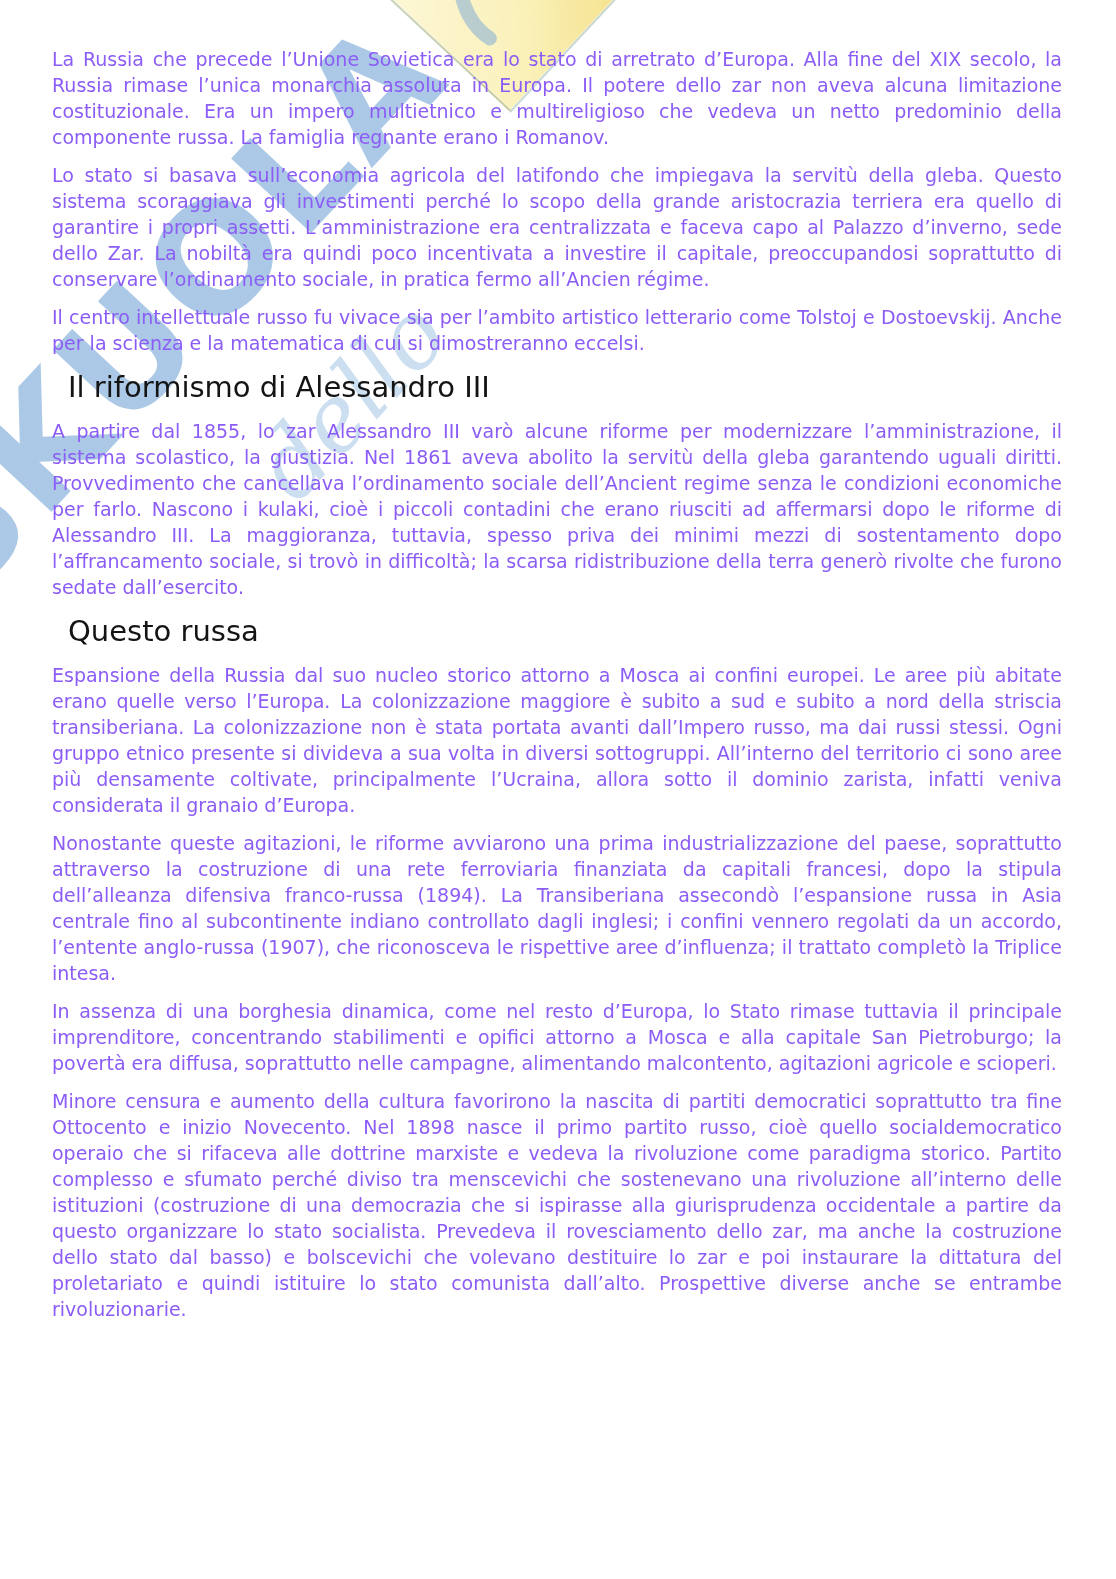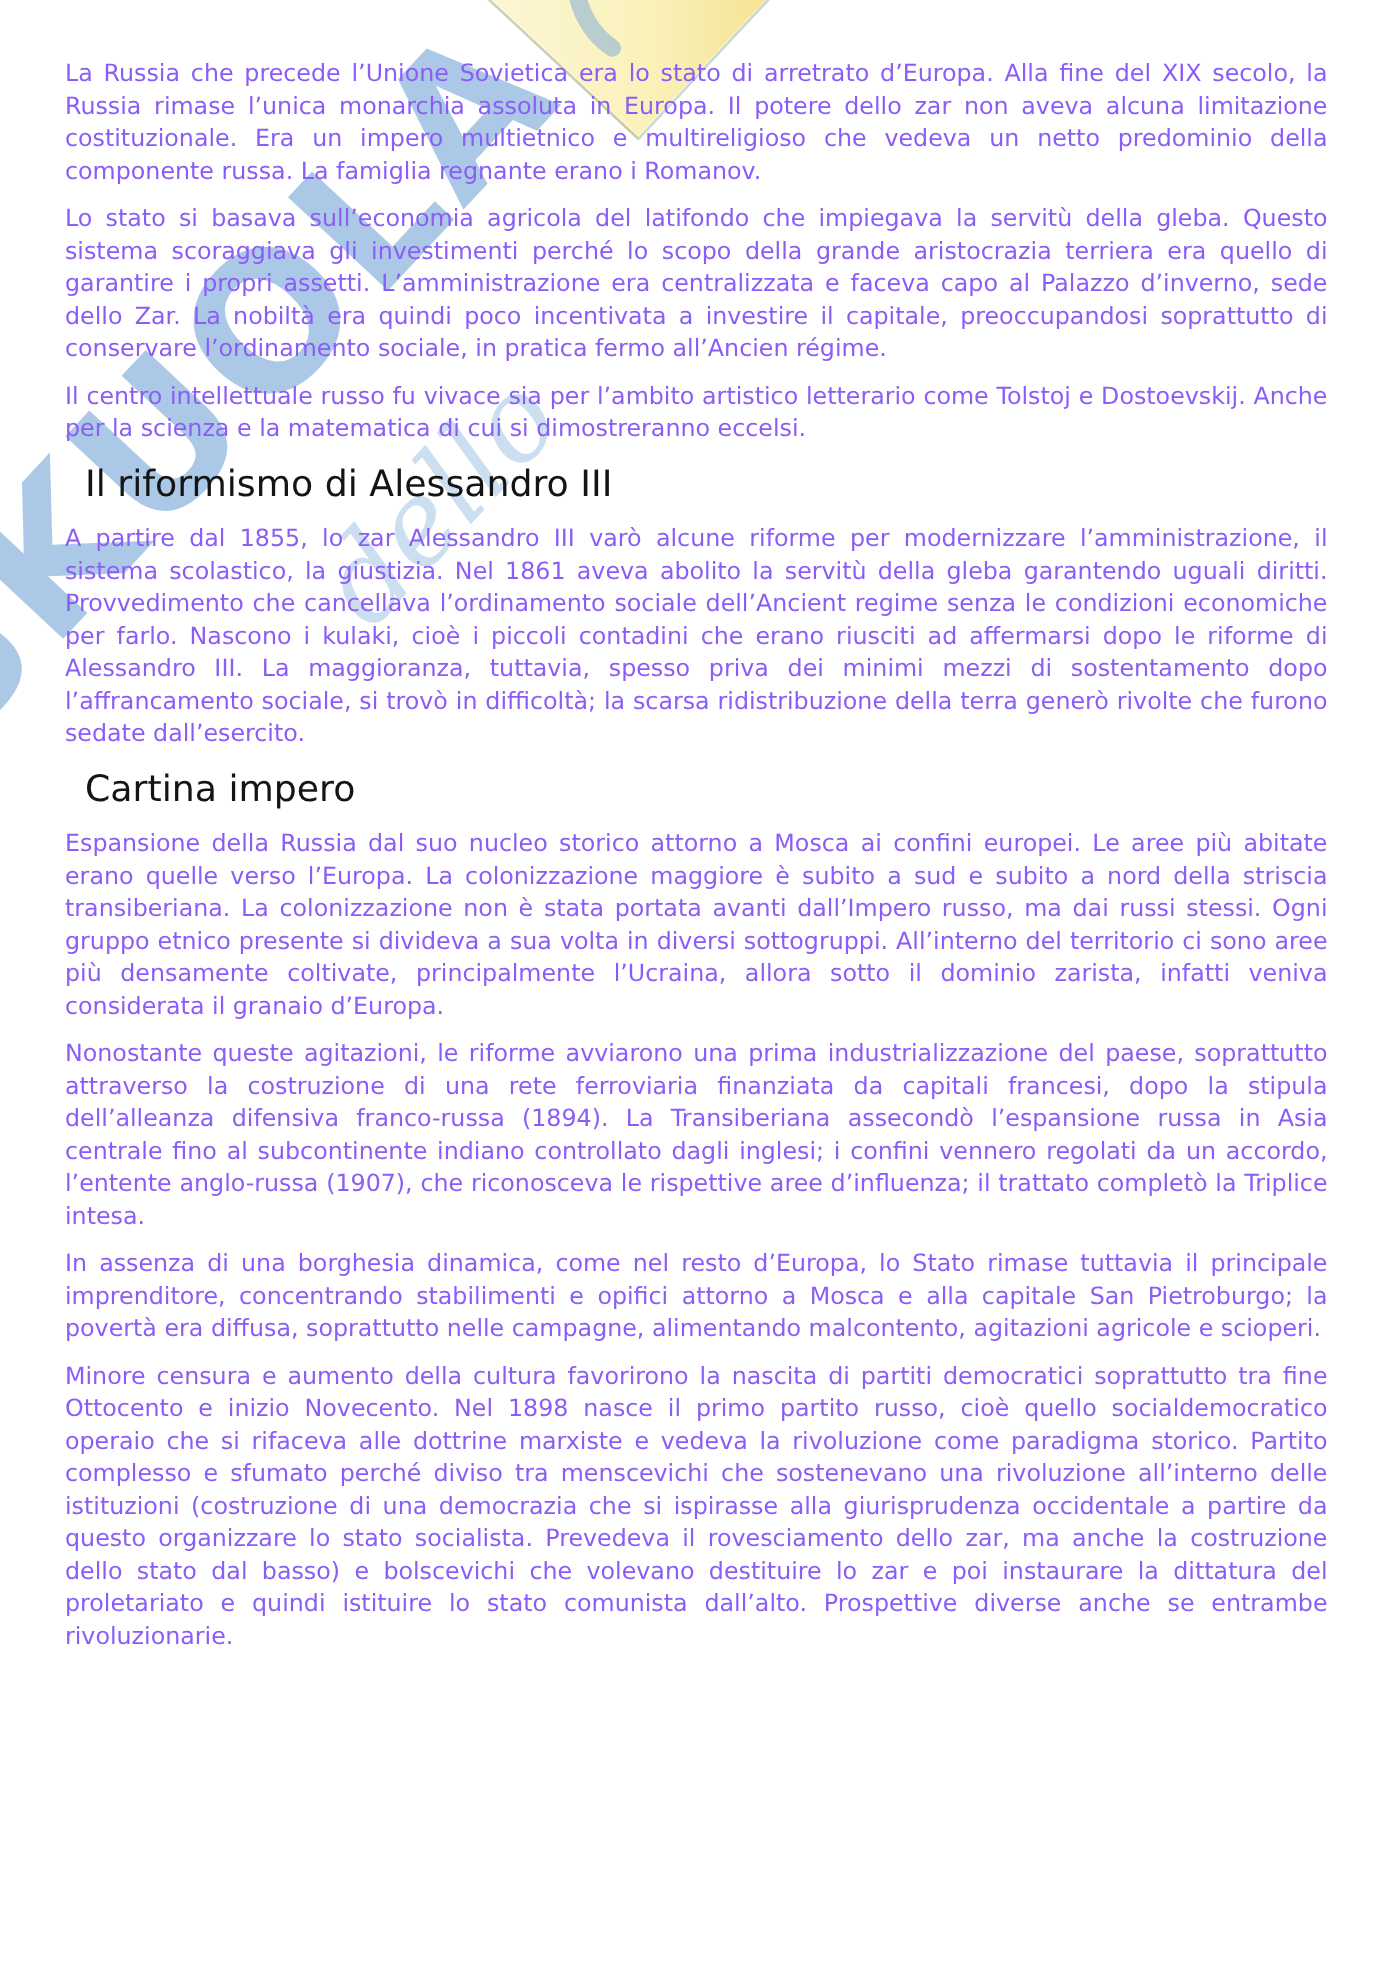--- a/index.html
+++ b/index.html
@@ -76,20 +76,20 @@
     </div>
     <div class="wm-script">dello</div>
   </div>
 
   <div class="content" id="content">
       <p class="body-par">La Russia che precede l’Unione Sovietica era lo stato di arretrato d’Europa. Alla fine del XIX secolo, la Russia rimase l’unica monarchia assoluta in Europa. Il potere dello zar non aveva alcuna limitazione costituzionale. Era un impero multietnico e multireligioso che vedeva un netto predominio della componente russa. La famiglia regnante erano i Romanov.</p>
       <p class="body-par">Lo stato si basava sull’economia agricola del latifondo che impiegava la servitù della gleba. Questo sistema scoraggiava gli investimenti perché lo scopo della grande aristocrazia terriera era quello di garantire i propri assetti. L’amministrazione era centralizzata e faceva capo al Palazzo d’inverno, sede dello Zar. La nobiltà era quindi poco incentivata a investire il capitale, preoccupandosi soprattutto di conservare l’ordinamento sociale, in pratica fermo all’Ancien régime.</p>
       <p class="body-par">Il centro intellettuale russo fu vivace sia per l’ambito artistico letterario come Tolstoj e Dostoevskij. Anche per la scienza e la matematica di cui si dimostreranno eccelsi.</p>
       <h2 class="doc-heading">Il riformismo di Alessandro III</h2>
       <p class="body-par">A partire dal 1855, lo zar Alessandro III varò alcune riforme per modernizzare l’amministrazione, il sistema scolastico, la giustizia. Nel 1861 aveva abolito la servitù della gleba garantendo uguali diritti. Provvedimento che cancellava l’ordinamento sociale dell’Ancient regime senza le condizioni economiche per farlo. Nascono i kulaki, cioè i piccoli contadini che erano riusciti ad affermarsi dopo le riforme di Alessandro III. La maggioranza, tuttavia, spesso priva dei minimi mezzi di sostentamento dopo l’affrancamento sociale, si trovò in difficoltà; la scarsa ridistribuzione della terra generò rivolte che furono sedate dall’esercito.</p>
-      <h2 class="doc-heading">Cartina impero</h2>
+      <h2 class="doc-heading">Questo russa</h2>
       <p class="body-par">Espansione della Russia dal suo nucleo storico attorno a Mosca ai confini europei. Le aree più abitate erano quelle verso l’Europa. La colonizzazione maggiore è subito a sud e subito a nord della striscia transiberiana. La colonizzazione non è stata portata avanti dall’Impero russo, ma dai russi stessi. Ogni gruppo etnico presente si divideva a sua volta in diversi sottogruppi. All’interno del territorio ci sono aree più densamente coltivate, principalmente l’Ucraina, allora sotto il dominio zarista, infatti veniva considerata il granaio d’Europa.</p>
       <p class="body-par">Nonostante queste agitazioni, le riforme avviarono una prima industrializzazione del paese, soprattutto attraverso la costruzione di una rete ferroviaria finanziata da capitali francesi, dopo la stipula dell’alleanza difensiva franco-russa (1894). La Transiberiana assecondò l’espansione russa in Asia centrale fino al subcontinente indiano controllato dagli inglesi; i confini vennero regolati da un accordo, l’entente anglo-russa (1907), che riconosceva le rispettive aree d’influenza; il trattato completò la Triplice intesa.</p>
       <p class="body-par">In assenza di una borghesia dinamica, come nel resto d’Europa, lo Stato rimase tuttavia il principale imprenditore, concentrando stabilimenti e opifici attorno a Mosca e alla capitale San Pietroburgo; la povertà era diffusa, soprattutto nelle campagne, alimentando malcontento, agitazioni agricole e scioperi.</p>
       <p class="body-par">Minore censura e aumento della cultura favorirono la nascita di partiti democratici soprattutto tra fine Ottocento e inizio Novecento. Nel 1898 nasce il primo partito russo, cioè quello socialdemocratico operaio che si rifaceva alle dottrine marxiste e vedeva la rivoluzione come paradigma storico. Partito complesso e sfumato perché diviso tra menscevichi che sostenevano una rivoluzione all’interno delle istituzioni (costruzione di una democrazia che si ispirasse alla giurisprudenza occidentale a partire da questo organizzare lo stato socialista. Prevedeva il rovesciamento dello zar, ma anche la costruzione dello stato dal basso) e bolscevichi che volevano destituire lo zar e poi instaurare la dittatura del proletariato e quindi istituire lo stato comunista dall’alto. Prospettive diverse anche se entrambe rivoluzionarie.</p>
     </div>
 
 </div>
 
 </body></html>

